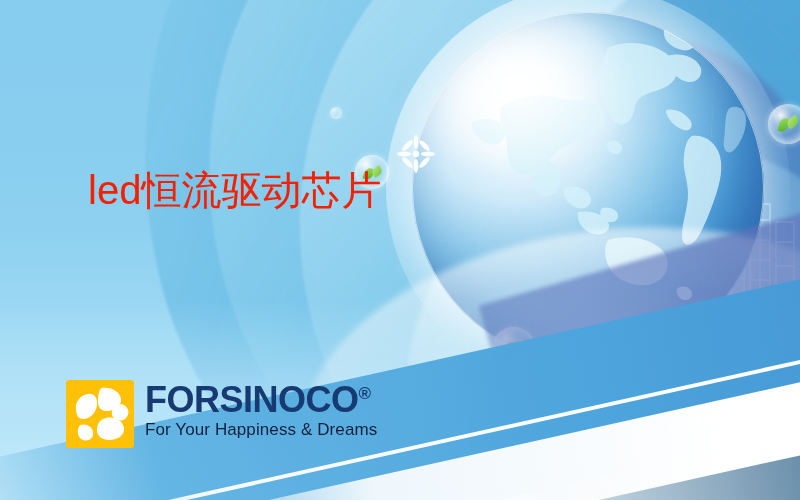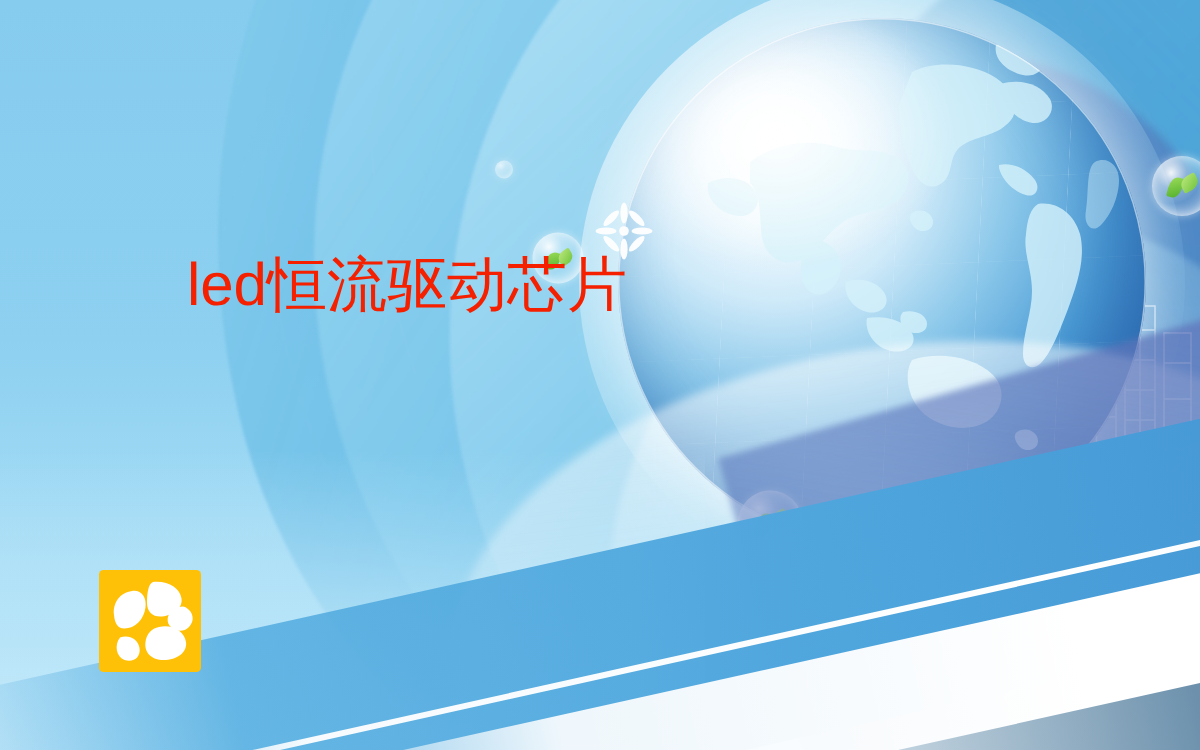--- a/index.html
+++ b/index.html
@@ -254,21 +254,21 @@
     left: 88px;
     top: 164px;
     width: 330px;
     color: #f42000;
     font-family: "Liberation Sans", "DejaVu Sans", sans-serif;
     font-size: 40px;
     line-height: 53px;
     letter-spacing: 0px;
     white-space: nowrap;
   }
-  #headline .line-1 { display: block; text-align: right; }
+  #headline .line-1 { display: block; text-align: left; }
   #headline .line-2 { display: block; text-align: left; padding-left: 12px; }
 
   
   #logo {
     position: absolute;
     left: 66px;
     top: 380px;
     display: flex;
     align-items: flex-start;
   }
@@ -459,15 +459,19 @@
       <svg viewBox="0 0 68 68" width="68" height="68">
         <g fill="#ffffff">
           <path d="M36 8 C46 7 54 12 55 19 C56 25 50 30 42 31 C36 31.5 32 28 32 22 C32 15 33 9 36 8 Z"></path>
           <path d="M58 25 C63 28 64 34 60 38 C56 42 50 41 47 37 C44.5 33.5 46 28 50 26 C53 24.5 56 23.5 58 25 Z"></path>
           <path d="M10 30 C9 22 14 15 22 14 C28 13 32 18 31 25 C30 33 24 39 17 39 C12 39 10.5 35 10 30 Z"></path>
           <path d="M40 38 C49 36 57 41 58 48 C59 55 52 60 43 60 C35 60 30 55 31 48 C31.7 42.5 35 39 40 38 Z"></path>
           <path d="M14 45 C20 43 26 46 27 52 C28 58 23 62 17 60 C11.5 58 10 50 14 45 Z"></path>
         </g>
       </svg>
     </div>
+    <div class="logo-text">
+      <div class="logo-word"><span>FORSINOCO</span><span class="reg">®</span></div>
+      <div class="logo-tagline">For Your Happiness &amp; Dreams</div>
+    </div>
   </div>
 
 </div>
 
 </body></html>

